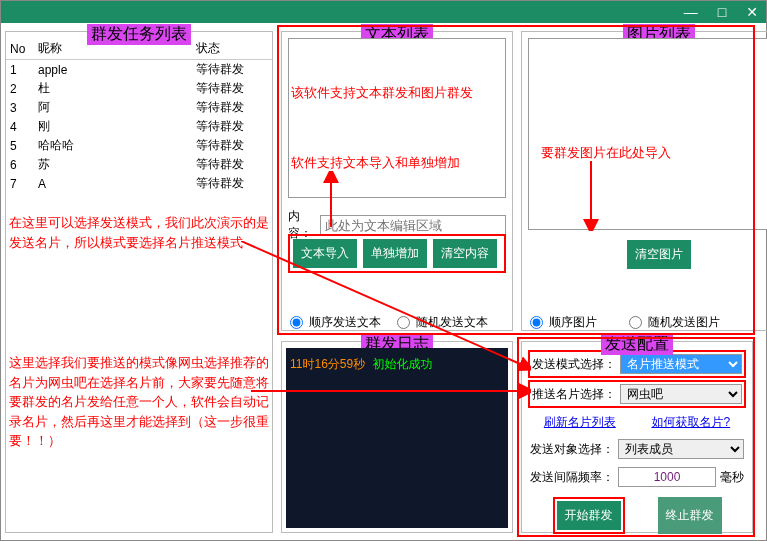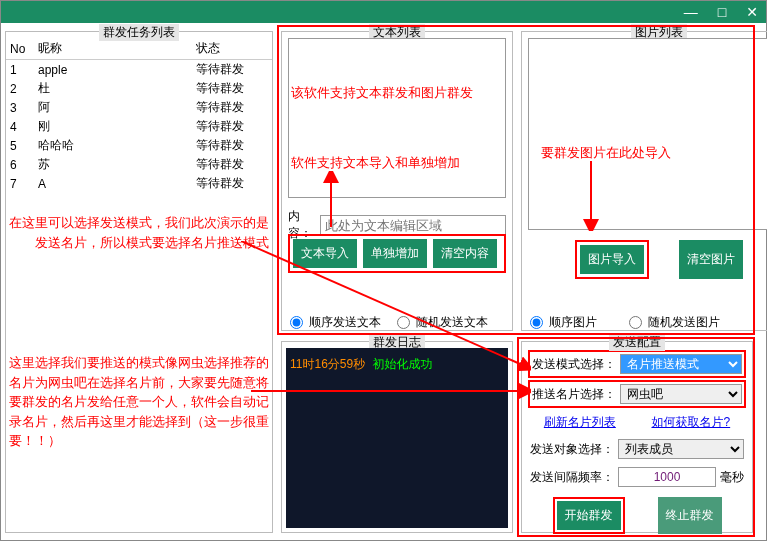--- a/index.html
+++ b/index.html
@@ -3,21 +3,21 @@
 <meta charset="utf-8">
 <style>
 * { box-sizing: border-box; margin: 0; padding: 0; font-family: "SimSun", "Microsoft YaHei", sans-serif; font-size: 12px; }
 body { background: #f0f0f0; }
 .window { width: 767px; height: 541px; background: #fff; border: 1px solid #888; position: relative; }
 .titlebar { height: 22px; background: #1b8c63; display: flex; justify-content: flex-end; align-items: center; padding-right: 4px; gap: 12px; color: #fff; }
 .titlebar span { color: #fff; font-size: 14px; cursor: default; padding: 0 4px; }
 .content { position: absolute; top: 22px; left: 0; right: 0; bottom: 0; padding: 6px; }
 
 .panel { border: 1px solid #bbb; position: absolute; }
-.panel-title { position: absolute; top: -8px; left: 50%; transform: translateX(-50%); background: #e5e5e5; padding: 0 4px; font-size: 12px; }
+.panel-title { position: absolute; top: -8px; left: 50%; transform: translateX(-50%); background: #d946ef; padding: 0 4px; font-size: 16px; }
 
 .task-panel { left: 4px; top: 8px; width: 268px; height: 502px; }
 .task-table { width: 100%; border-collapse: collapse; margin-top: 6px; }
 .task-table th { text-align: left; font-weight: normal; border-bottom: 1px solid #ccc; padding: 2px 4px; background: #fff; }
 .task-table td { padding: 1px 4px; }
 
 .text-panel { left: 280px; top: 8px; width: 232px; height: 300px; }
 .text-box { position: absolute; top: 6px; left: 6px; right: 6px; height: 160px; border: 1px solid #999; background: #fff; padding: 4px; }
 .content-row { position: absolute; top: 176px; left: 6px; right: 6px; display: flex; align-items: center; gap: 4px; }
 .content-input { flex: 1; border: 1px solid #999; height: 20px; padding: 0 4px; font-size: 13px; }
@@ -135,21 +135,20 @@
           <label>顺序发送文本</label>
         <input type="radio" style="margin-left: 12px;">
           <label>随机发送文本</label>
       </div>
     </div>
 
     <div class="panel img-panel">
       <div class="panel-title">图片列表</div>
       <div class="img-box"></div>
       <div class="img-btn-row">
-        <div class="img-import-wrap"><button class="btn-green">图片导入</button></div>
         <button class="btn-green">清空图片</button>
       </div>
       <div class="radio-row" style="top:282px;">
         <input type="radio" checked="" style="">
           <label>顺序图片</label>
         <input type="radio" style="margin-left: 28px;">
           <label>随机发送图片</label>
       </div>
     </div>
 
@@ -187,21 +186,21 @@
       </div>
       <div class="cfg-btn-row">
         <div class="start-wrap"><button class="btn-green">开始群发</button></div>
         <button class="btn-green" style="background:#4a9b7a">终止群发</button>
       </div>
     </div>
 
     <div class="annot" style="left:290px; top:20px; width:210px;margin-top:40px;">该软件支持文本群发和图片群发</div>
     <div class="annot" style="left:290px; top:130px; width:210px;">软件支持文本导入和单独增加</div>
     <div class="annot" style="left:540px; top:120px; width:190px;">要群发图片在此处导入</div>
-    <div class="annot" style="left:8px; top:190px; width:260px;text-align:right;">在这里可以选择发送模式，我们此次演示的是发送名片，所以模式要选择名片推送模式</div>
+    <div class="annot" style="left:8px; top:190px; width:260px;">在这里可以选择发送模式，我们此次演示的是发送名片，所以模式要选择名片推送模式</div>
     <div class="annot" style="left:8px; top:330px; width:260px;">这里选择我们要推送的模式像网虫选择推荐的名片为网虫吧在选择名片前，大家要先随意将要群发的名片发给任意一个人，软件会自动记录名片，然后再这里才能选择到（这一步很重要！！）</div>
 
     <svg class="arrow" style="left:320px; top:148px; width:20px; height:56px;">
         <defs>
           <marker id="ah" markerWidth="8" markerHeight="8" refX="4" refY="4" orient="auto">
             <path d="M0,0 L8,4 L0,8 Z" fill="red"></path>
           </marker>
         </defs>
         <line x1="10" y1="56" x2="10" y2="4" stroke="red" stroke-width="2" marker-end="url(#ah)"></line>
       </svg>

